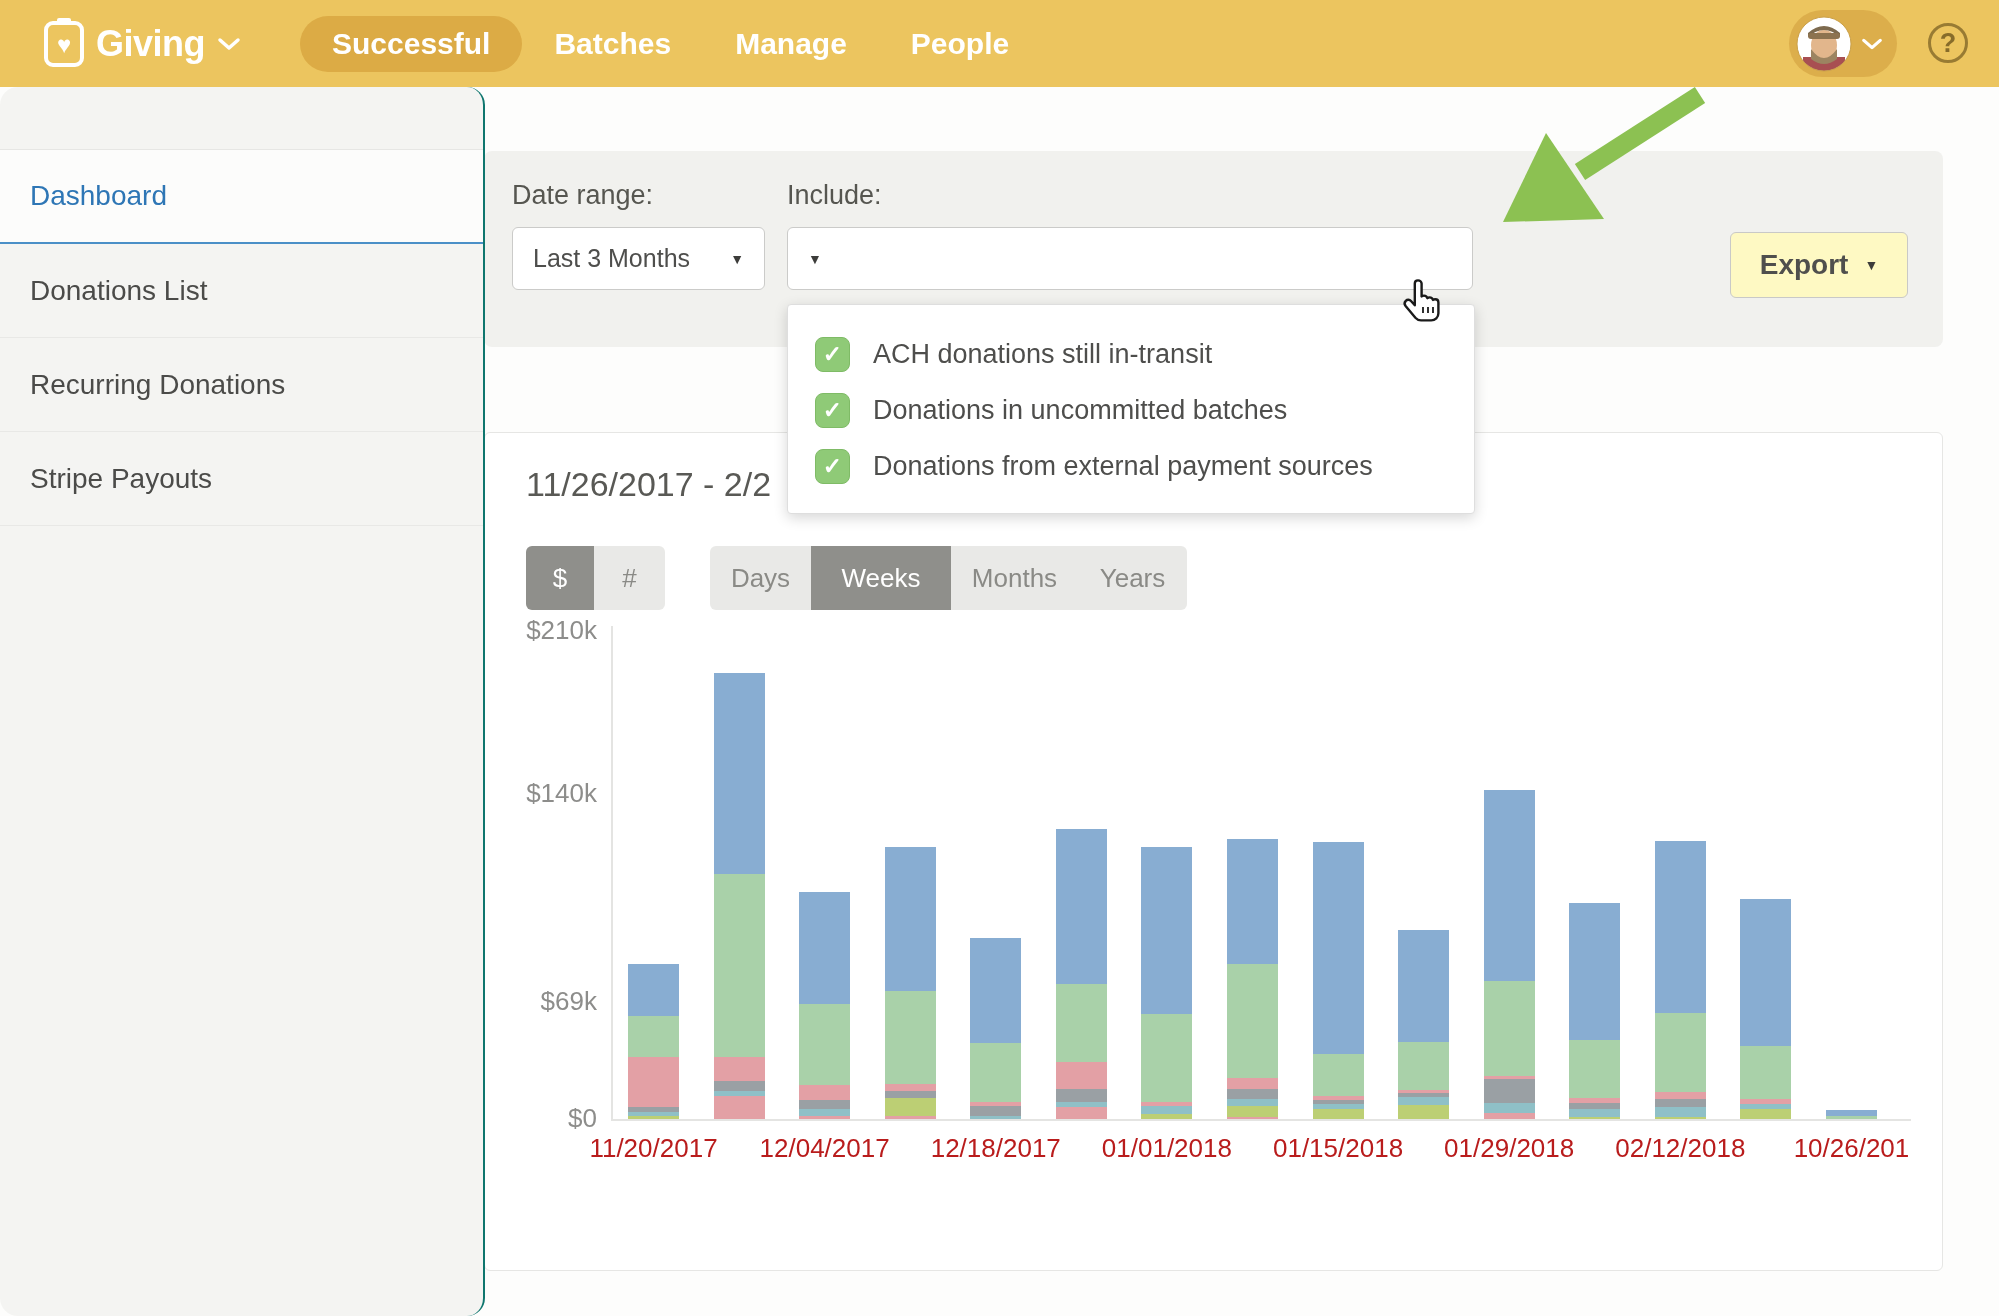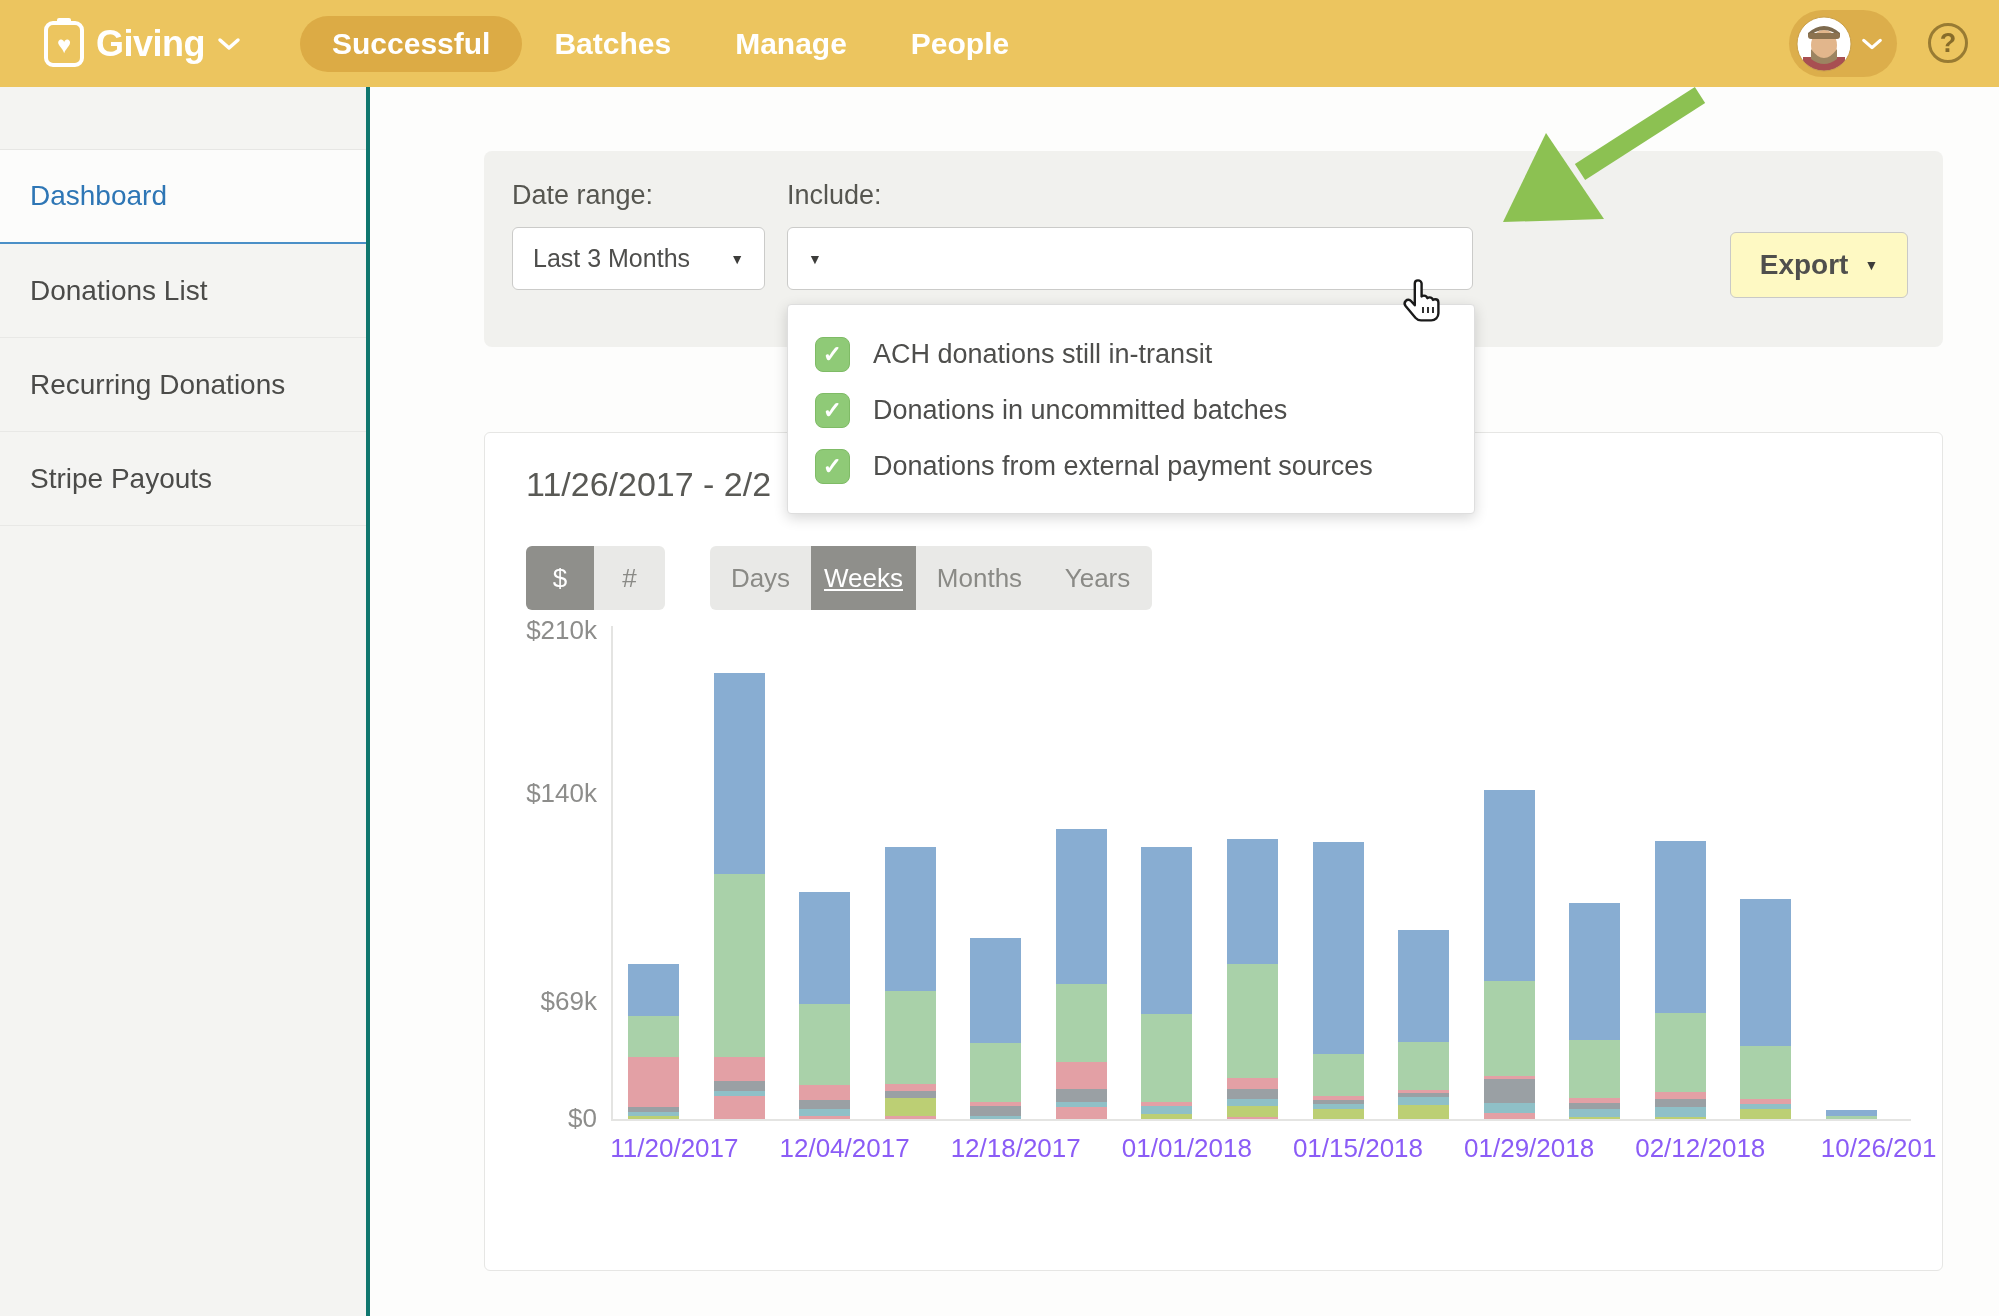--- a/index.html
+++ b/index.html
@@ -16,21 +16,21 @@
   .logo-icon .tab { position:absolute; top:-7px; left:50%; transform:translateX(-50%); width:14px; height:7px; background:#fff; border-radius:2px; }
   .logo-icon .heart { color:#fff; font-size:24px; line-height:1; margin-top:2px; }
   .logo-text { color:#fff; font-size:36px; font-weight:bold; letter-spacing:-0.5px; }
   .nav-tabs { position:absolute; left:300px; top:0; height:87px; display:flex; align-items:center; }
   .nav-tab { height:56px; line-height:56px; padding:0 32px; border-radius:28px; color:#fff; font-size:30px; font-weight:600; cursor:pointer; }
   .nav-tab.active { background:#dcab45; }
   .avatar-pill { position:absolute; left:1789px; top:10px; width:108px; height:67px; background:#dcae4b; border-radius:34px; display:flex; align-items:center; cursor:pointer; }
   .avatar-pill svg.av { margin-left:6px; }
   .help-btn { position:absolute; left:1928px; top:23px; width:40px; height:40px; border:3px solid rgba(96,74,22,0.6); border-radius:50%; color:rgba(96,74,22,0.72); font-size:27px; font-weight:bold; display:flex; align-items:center; justify-content:center; cursor:pointer; }
   
-  .sidebar { position:absolute; left:0; top:87px; width:370px; bottom:0; background:#f4f4f2; border-right:4px solid #0f766e; z-index:10; }
+  .sidebar { position:absolute; left:0; top:87px; width:485px; bottom:0; background:#f4f4f2; border-right:2px solid #0f766e; z-index:10;border-radius:18px; }
   .side-spacer { height:63px; border-bottom:1px solid #e6e6e4; }
   .side-item { height:94px; display:flex; align-items:center; padding-left:30px; font-size:28px; color:#4b4b49; border-bottom:1px solid #e8e8e6; cursor:pointer; }
   .side-item.active { background:#fcfcfb; color:#2e76b5; border-bottom:2px solid #4a8fc7; }
   
   .filter-panel { position:absolute; left:484px; top:151px; width:1459px; height:196px; background:#f1f1ee; border-radius:8px; z-index:2; }
   .f-label { position:absolute; top:29px; font-size:27px; color:#565650; }
   .select { position:absolute; top:76px; height:63px; background:#fff; border:1px solid #cbcbc9; border-radius:6px; display:flex; align-items:center; justify-content:space-between; padding:0 20px; font-size:25px; color:#4e4e4c; cursor:pointer; }
   .select .caret, .export-btn .caret { font-size:14px; color:#3c3c3a; }
   .export-btn { position:absolute; left:1246px; top:81px; width:178px; height:66px; background:#fef9c3; border:1px solid #c9c9c7; border-radius:6px; display:flex; align-items:center; justify-content:center; gap:16px; font-size:28px; font-weight:600; color:#4f4f4d; cursor:pointer; }
   
@@ -40,21 +40,21 @@
   
   .card { position:absolute; left:484px; top:432px; width:1459px; height:839px; background:#fff; border:1px solid #e6e6e4; border-radius:6px; z-index:1; overflow:hidden; }
   .card-title { position:absolute; left:41px; top:32px; font-size:34px; color:#59595
 5; color:#595955; }
   .toggle-group { position:absolute; top:113px; height:64px; display:flex; border-radius:6px; overflow:hidden; }
   .toggle-seg { height:64px; display:flex; align-items:center; justify-content:center; font-size:26px; background:#e9e9e7; color:#8a8a86; cursor:pointer; }
   .toggle-seg.active { background:#8f8f8b; color:#fff; }
   .axis-v { position:absolute; left:126px; top:193px; width:2px; height:493px; background:#e4e4e2; }
   .axis-h { position:absolute; left:126px; top:686px; width:1300px; height:2px; background:#e4e4e2; }
   .ytick { position:absolute; left:0; width:112px; text-align:right; font-size:26px; color:#8d8d8b; }
-  .xtick { position:absolute; top:700px; width:170px; text-align:right; font-size:26px; color:#8b5cf6; white-space:nowrap; }
+  .xtick { position:absolute; top:700px; width:170px; text-align:center; font-size:26px; color:#b91c1c; white-space:nowrap; }
   .bar-seg { position:absolute; }
   
   .arrow-svg { position:absolute; left:1450px; top:60px; z-index:6; }
   .cursor-svg { position:absolute; left:1398px; top:276px; z-index:40; }
 </style>
 </head>
 <body>
 
 <div class="navbar">
   <div class="logo-wrap">
@@ -141,21 +141,21 @@
   </div>
 
 <div class="card">
   <div class="card-title">11/26/2017 - 2/2</div>
   <div class="toggle-group" id="unit-toggle" style="left:41px">
       <div class="toggle-seg active" style="width: 68px;">$</div>
       <div class="toggle-seg" style="width: 71px;">#</div>
     </div>
   <div class="toggle-group" id="period-toggle" style="left:225px">
       <div class="toggle-seg" style="width: 101px;">Days</div>
-      <div class="toggle-seg active" style="width: 105px; text-decoration: underline;">Weeks</div>
+      <div class="toggle-seg active" style="width: 140px;">Weeks</div>
       <div class="toggle-seg" style="width: 127px;">Months</div>
       <div class="toggle-seg" style="width: 109px;">Years</div>
     </div>
   <div class="axis-v"></div>
   <div class="axis-h"></div>
   <div id="plot">
       <div class="ytick" style="top: 182px;">$210k</div>
       <div class="ytick" style="top: 344.667px;">$140k</div>
       <div class="ytick" style="top: 509.657px; margin-top: 43px;">$69k</div>
       <div class="ytick" style="top: 670px;">$0</div>

